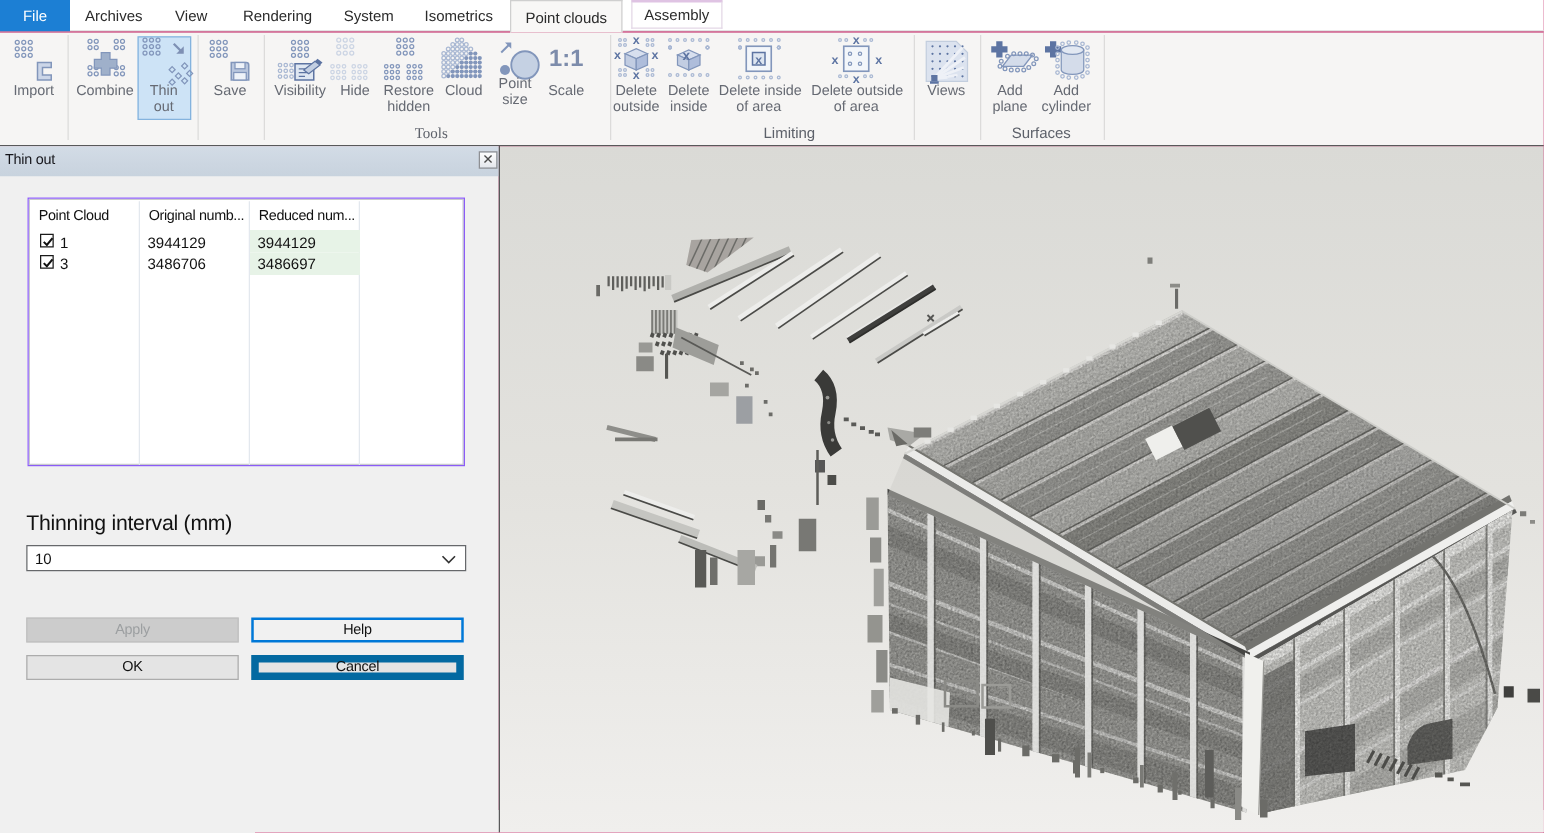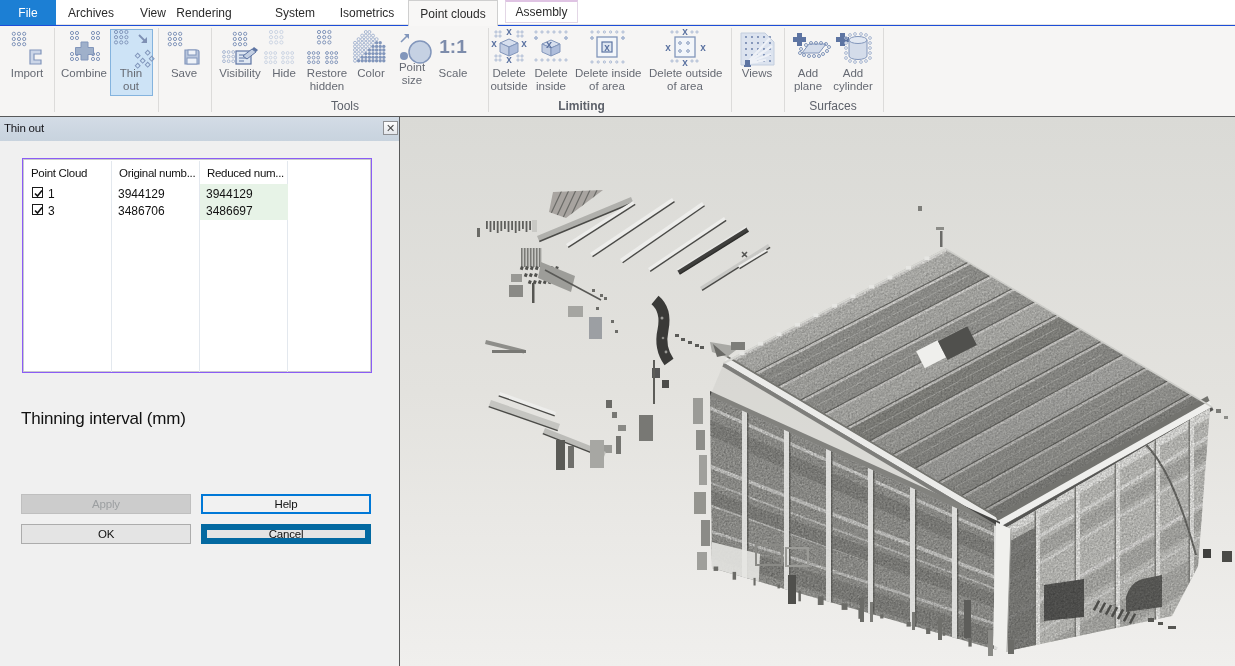--- a/index.html
+++ b/index.html
@@ -1,17 +1,17 @@
 <!DOCTYPE html>
 <html><head>
 <meta charset="utf-8">
 <style>
 * { margin:0; padding:0; box-sizing:border-box; }
 html,body { width:1235px; height:666px; overflow:hidden; font-family:"Liberation Sans",sans-serif; }
-#app { position:relative; width:1235px; height:648px; background:#1d4ed8; }
+#app { position:relative; width:1235px; height:648px; background:#be185d; }
 .abs { position:absolute; }
 
 #tabbar { left:0; top:0; width:1235px; height:25px; background:#ffffff; border-bottom:1px solid #e4e4e4; }
 .tab { position:absolute; top:0; height:25px; font-size:12px; color:#2b2b2b; display:flex; align-items:center; justify-content:center; }
 #tab-file { left:0; width:56px; background:#1c7fd4; color:#ffffff; }
 #tab-pc { left:408px; width:90px; background:#f8f7f6; border:1px solid #cfcfcf; border-bottom:none; height:26px; }
 #tab-asm { left:505px; width:73px; background:#ffffff; border:1px solid #e3d7e6; border-top:2px solid #dfc3e3; height:23px; }
 
 #ribbon { left:0; top:26px; width:1235px; height:90px; background:#f6f5f4; }
 .gsep { position:absolute; top:2px; width:1px; height:84px; background:#dcdbda; }
@@ -43,21 +43,21 @@
 
 #vp { left:399px; top:117px; width:836px; height:549px; background:linear-gradient(180deg,#dadad6 0%,#e3e2de 50%,#f0efed 100%); border-left:1px solid #58595a; }
 </style>
 </head>
 <body>
 <div id="app">
   <div id="tabbar" class="abs">
     <div id="tab-file" class="tab">File</div>
     <div class="tab" style="left:64px;width:54px;">Archives</div>
     <div class="tab" style="left:134px;width:38px;">View</div>
-    <div class="tab" style="left:172px;width:64px;">Rendering</div>
+    <div class="tab" style="left:190px;width:64px;">Rendering</div>
     <div class="tab" style="left:270px;width:50px;">System</div>
     <div class="tab" style="left:336px;width:62px;">Isometrics</div>
     <div id="tab-pc" class="tab">Point clouds</div>
     <div id="tab-asm" class="tab">Assembly</div>
   </div>
   <div id="ribbon" class="abs">
     <div class="gsep" style="left:54px;"></div>
     <div class="gsep" style="left:158px;"></div>
     <div class="gsep" style="left:211px;"></div>
     <div class="gsep" style="left:488px;"></div>
@@ -432,39 +432,39 @@
       </svg>
     <div class="rlabel" style="left:4px;top:41px;width:46px;">Import</div>
     <div class="rlabel" style="left:59px;top:41px;width:50px;">Combine</div>
     <div class="rlabel" style="left:108px;top:41px;width:46px;">Thin
 out</div>
     <div class="rlabel" style="left:161px;top:41px;width:46px;">Save</div>
     <div class="rlabel" style="left:215px;top:41px;width:50px;">Visibility</div>
     <div class="rlabel" style="left:262px;top:41px;width:44px;">Hide</div>
     <div class="rlabel" style="left:303px;top:41px;width:48px;">Restore
 hidden</div>
-    <div class="rlabel" style="left:348px;top:41px;width:46px;">Color</div>
+    <div class="rlabel" style="left:348px;top:41px;width:46px;">Cloud</div>
     <div class="rlabel" style="left:390px;top:35px;width:44px;">Point
 size</div>
     <div class="rlabel" style="left:431px;top:41px;width:44px;">Scale</div>
     <div class="rlabel" style="left:486px;top:41px;width:46px;">Delete
 outside</div>
     <div class="rlabel" style="left:529px;top:41px;width:44px;">Delete
 inside</div>
     <div class="rlabel" style="left:575px;top:41px;width:64px;">Delete inside
 of area</div>
     <div class="rlabel" style="left:649px;top:41px;width:72px;">Delete outside
 of area</div>
     <div class="rlabel" style="left:735px;top:41px;width:44px;">Views</div>
     <div class="rlabel" style="left:786px;top:41px;width:44px;">Add
 plane</div>
     <div class="rlabel" style="left:829px;top:41px;width:48px;">Add
 cylinder</div>
-    <div class="glabel" style="left:320px;width:50px;">Tools</div>
-    <div class="glabel" style="left:554px;width:55px;font-weight:bold;">Limiting</div>
+    <div class="glabel" style="left:320px;width:50px;font-family:Liberation Serif, serif;">Tools</div>
+    <div class="glabel" style="left:604px;width:55px;">Limiting</div>
     <div class="glabel" style="left:807px;width:52px;">Surfaces</div>
   </div>
   <div id="hline" class="abs"></div>
   <div id="dialog" class="abs">
     <div id="dtitle">
         <span>Thin out</span>
       </div>
     <div id="dclose">✕</div>
     <div id="dtable">
       <div class="tcol" style="left:88px;"></div>
@@ -486,20 +486,26 @@
           </svg>
         </div>
       <div class="tcell" style="left:25px;top:28px;">1</div>
       <div class="tcell" style="left:25px;top:45px;">3</div>
       <div class="tcell" style="left:95px;top:28px;">3944129</div>
       <div class="tcell" style="left:95px;top:45px;text-align:right;">3486706</div>
       <div class="tcell" style="left:183px;top:28px;">3944129</div>
       <div class="tcell" style="left:183px;top:45px;">3486697</div>
     </div>
     <div id="thlabel">Thinning interval (mm)</div>
+    <div id="combo">
+        <span>10</span>
+      <svg width="12" height="8" style="position:absolute;right:7px;top:7px;">
+          <path d="M1 1 L6 6 L11 1" stroke="#333" stroke-width="1.3" fill="none"></path>
+        </svg>
+    </div>
     <div class="btn" id="b-apply">Apply</div>
     <div class="btn" id="b-help">Help</div>
     <div class="btn" id="b-ok">OK</div>
     <div class="btn" id="b-cancel">Cancel</div>
   </div>
   <div id="vp" class="abs">
   <svg id="scene" width="835" height="549" viewBox="0 0 835 549" style="position:absolute;left:0;top:0;">
         <defs>
 <filter id="grain" x="0" y="0" width="100%" height="100%">
  <feTurbulence type="fractalNoise" baseFrequency="0.55" numOctaves="2" stitchTiles="stitch" result="t"></feTurbulence>

